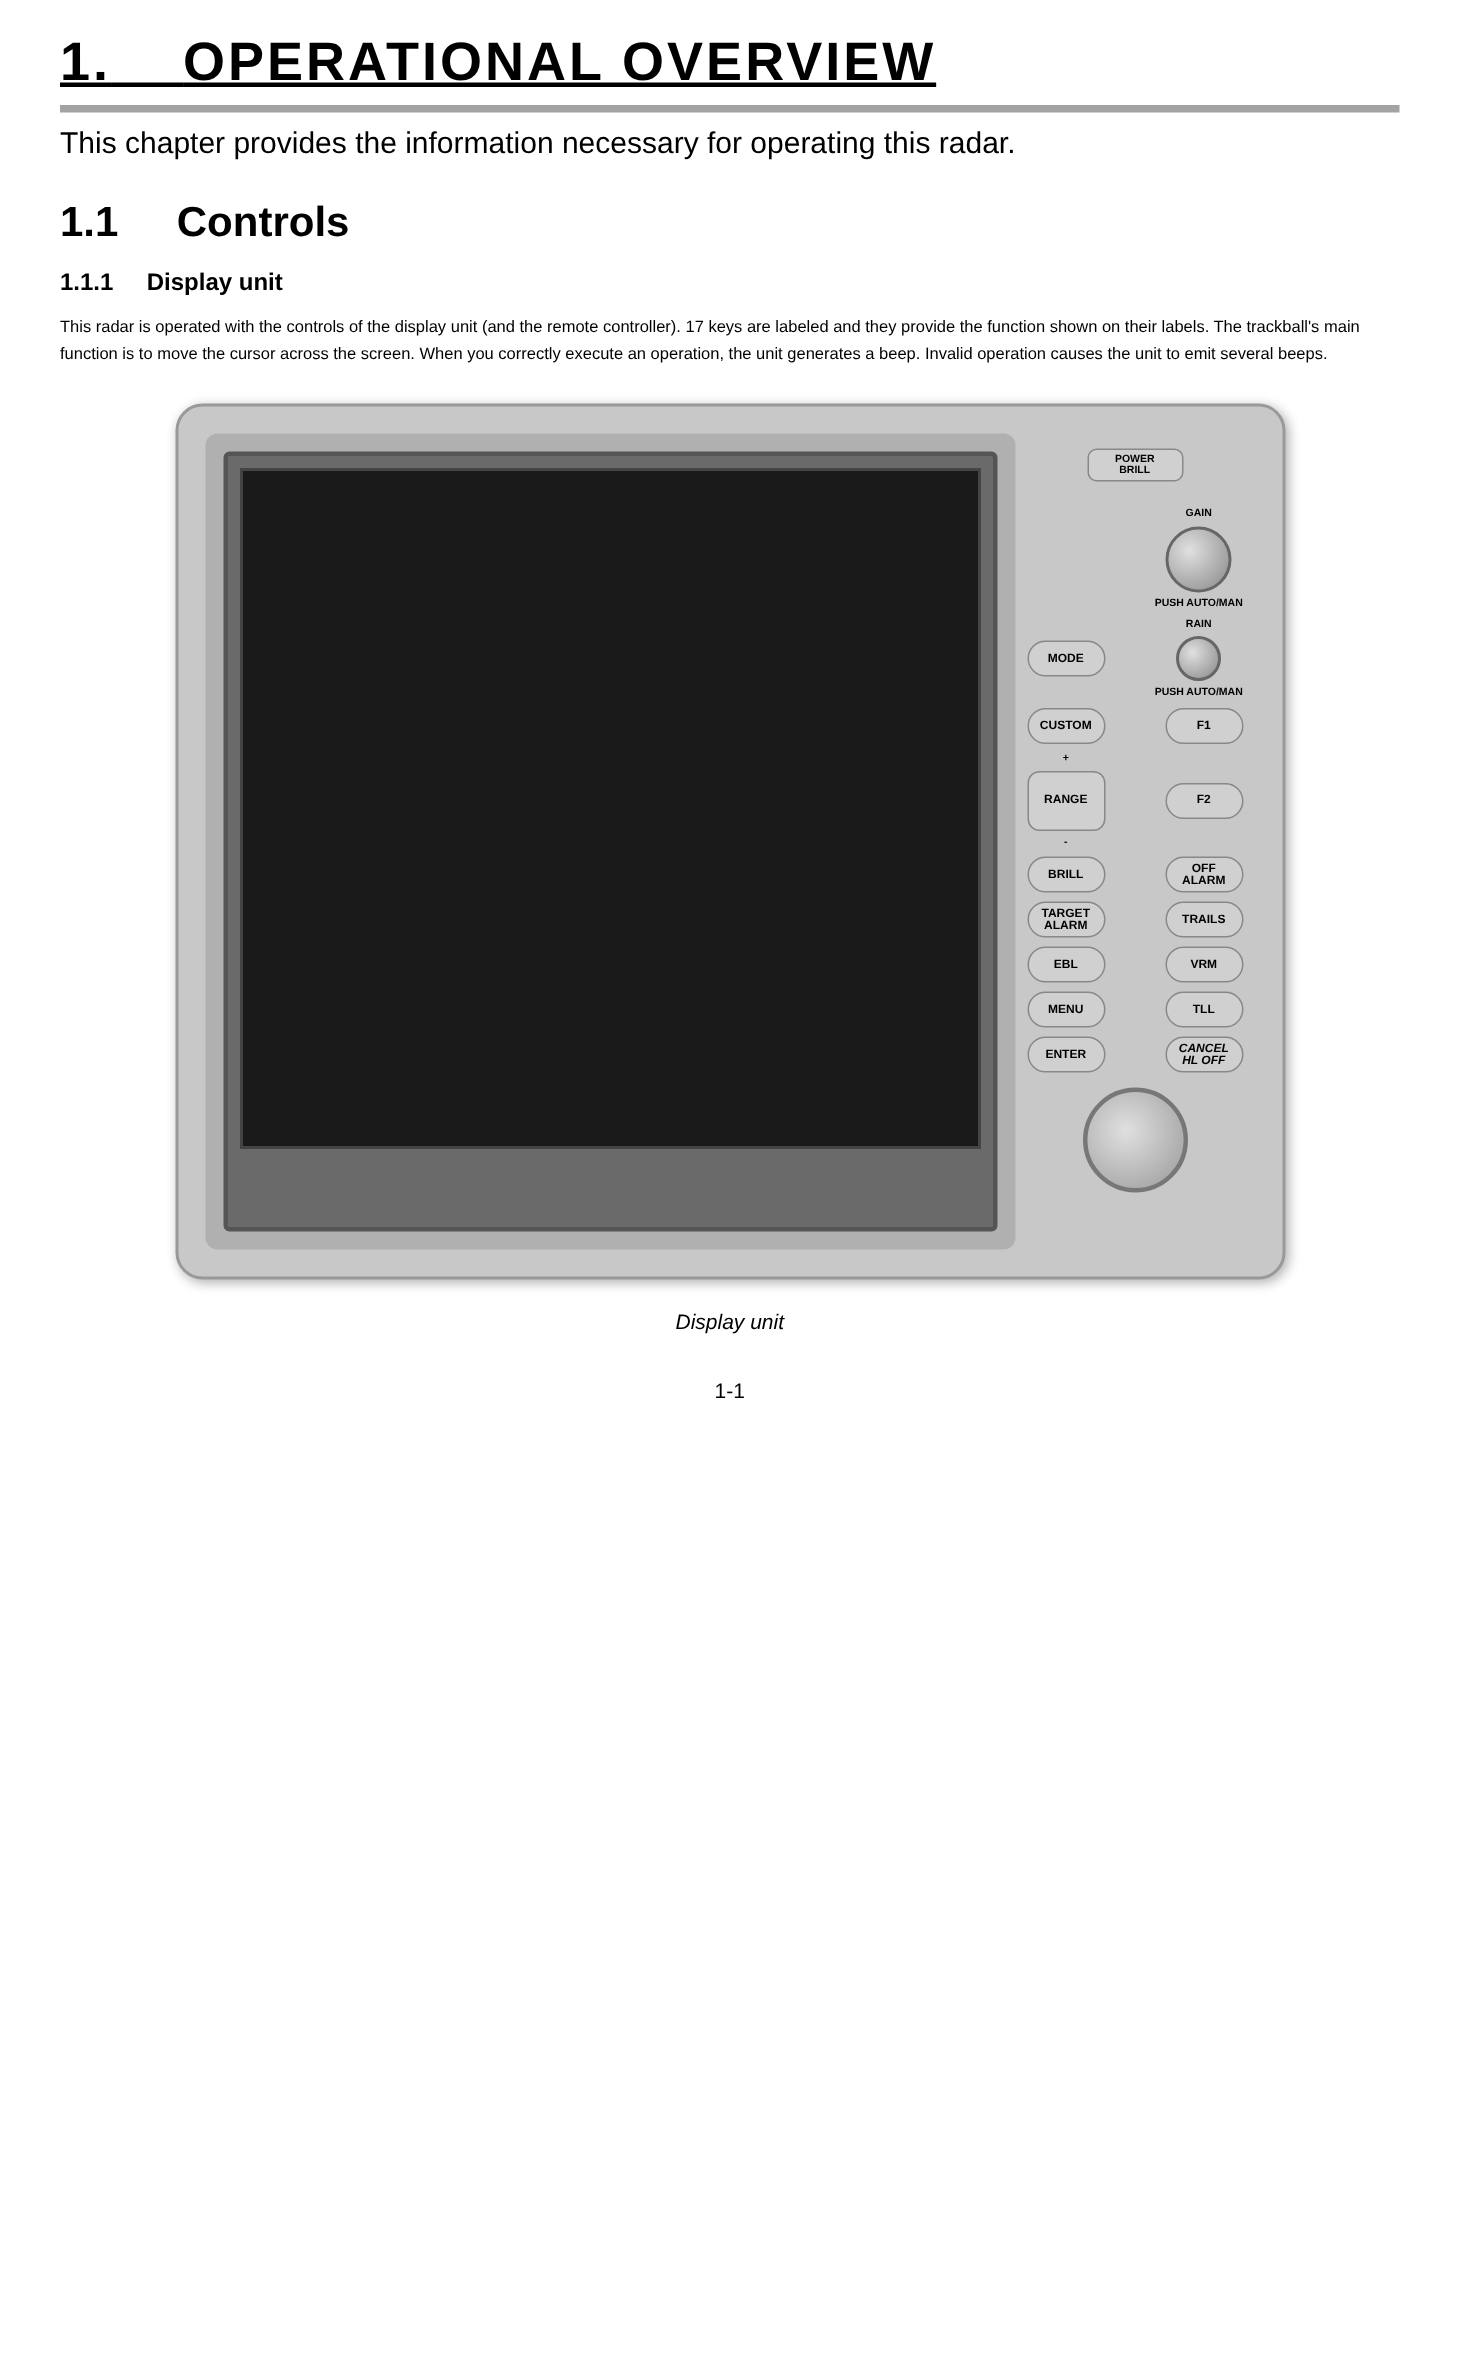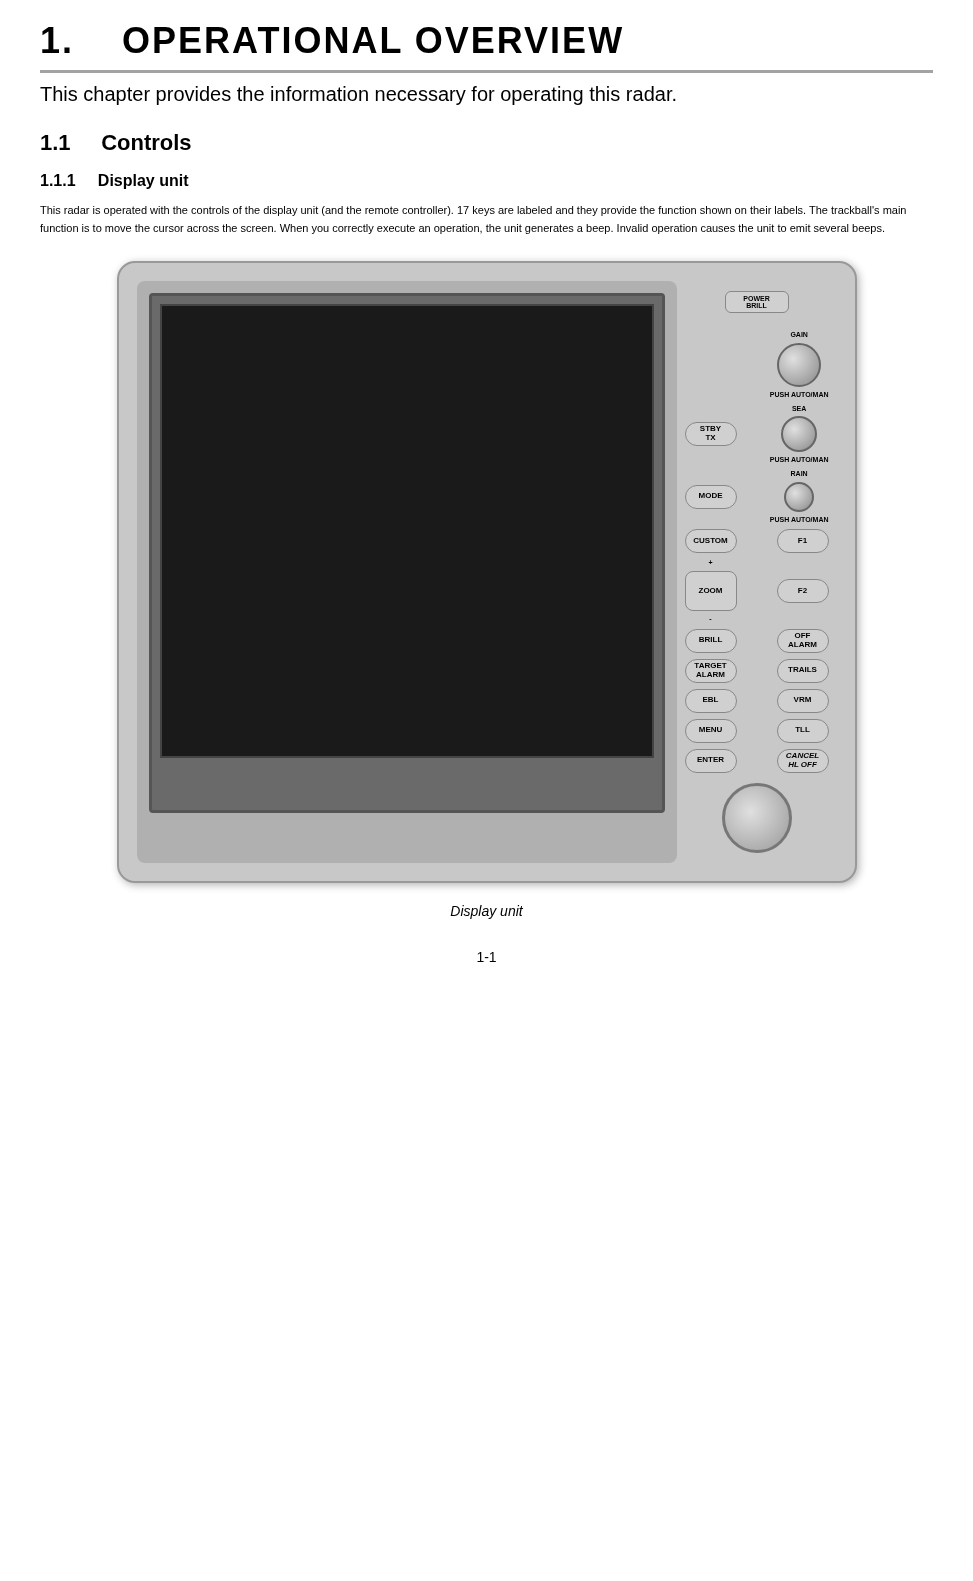--- a/index.html
+++ b/index.html
@@ -6,38 +6,39 @@
     body {
       width: 973px;
       min-height: 1581px;
       background: #fff;
       font-family: Arial, sans-serif;
       color: #000;
       padding: 20px 40px;
     }
 
     .page-header {
-      border-bottom: 3px solid #a3a3a3;
+      border-bottom: 5px solid #a3a3a3;
       padding-bottom: 8px;
+      text-decoration: underline;
     }
 
     .page-title {
       font-size: 36px;
       font-weight: bold;
       letter-spacing: 2px;
     }
 
     .intro-text {
       font-size: 20px;
       margin-bottom: 24px;
       margin-top: 10px;
     }
 
     .section-title {
-      font-size: 22px;
+      font-size: 28px;
       font-weight: bold;
       margin-bottom: 16px;
     }
 
     .subsection-title {
       font-size: 16px;
       font-weight: bold;
       margin-bottom: 12px;
     }
 
@@ -246,31 +247,20 @@
 
       <div class="controls-row">
         <div style="width:52px;"></div>
         <div class="controls-col">
           <span class="label-small">GAIN</span>
           <div class="knob knob-large"></div>
           <span class="label-small">PUSH AUTO/MAN</span>
         </div>
       </div>
 
-      <div class="controls-row">
-        <div class="ctrl-btn btn-oval-small">
-          <span style="white-space:pre;">STBY
-TX</span>
-        </div>
-        <div class="controls-col">
-          <span class="label-small">SEA</span>
-          <div class="knob knob-med"></div>
-          <span class="label-small">PUSH AUTO/MAN</span>
-        </div>
-      </div>
 
       <div class="controls-row">
         <div class="ctrl-btn btn-oval-small">
           <span>MODE</span>
         </div>
         <div class="controls-col">
           <span class="label-small">RAIN</span>
           <div class="knob knob-small"></div>
           <span class="label-small">PUSH AUTO/MAN</span>
         </div>
@@ -282,21 +272,21 @@
         </div>
         <div class="ctrl-btn btn-oval-small">
           <span>F1</span>
         </div>
       </div>
 
       <div class="controls-row">
         <div class="controls-col">
           <span class="label-small">+</span>
           <div class="ctrl-btn" style="width:52px;height:40px;border-radius:8px;">
-            <span>ZOOM</span>
+            <span>RANGE</span>
           </div>
           <span class="label-small">-</span>
         </div>
         <div class="ctrl-btn btn-oval-small">
           <span>F2</span>
         </div>
       </div>
 
       <div class="controls-row">
         <div class="ctrl-btn btn-oval-small">

